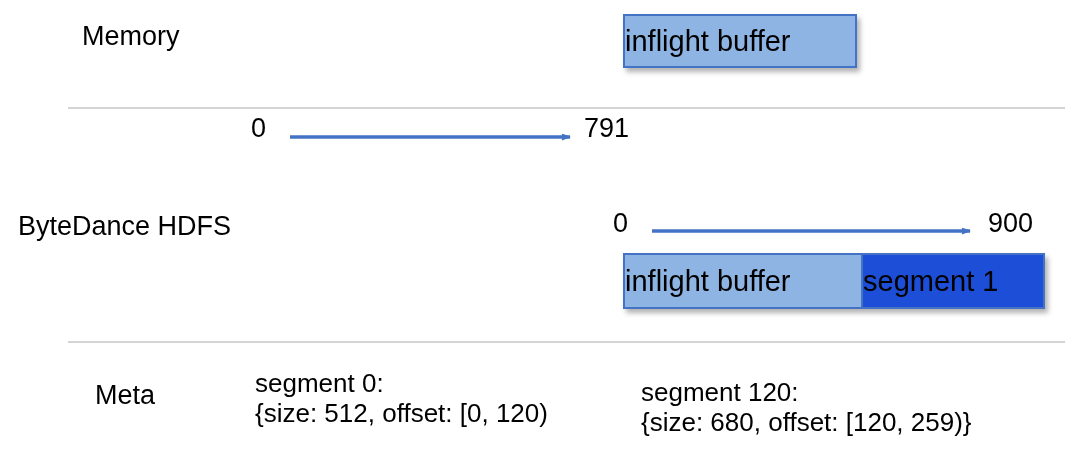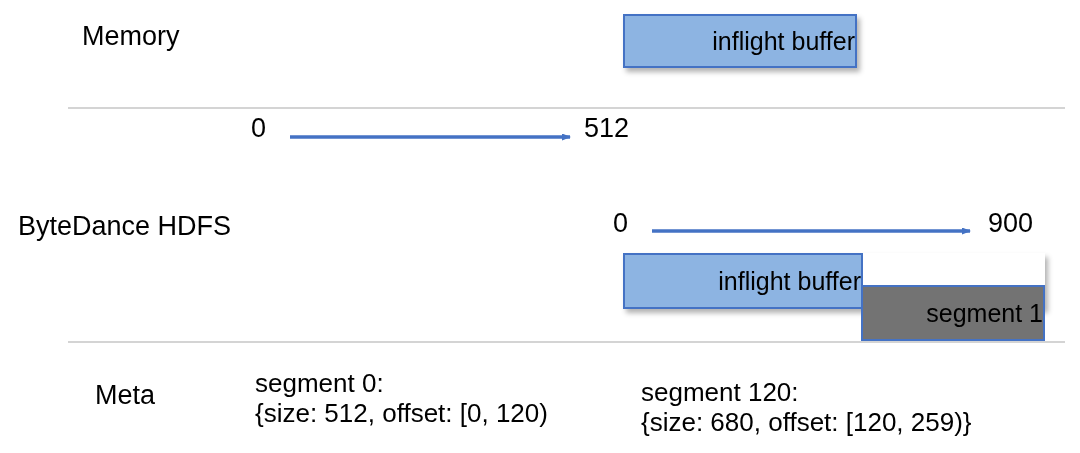--- a/index.html
+++ b/index.html
@@ -39,26 +39,26 @@
     left: 68px;
     width: 997px;
     height: 2px;
     background: var(--divider-color);
   }
   .box {
     position: absolute;
     border: 2px solid var(--blue-border);
     display: flex;
     align-items: center;
-    justify-content: flex-end;
-    font-size: 25px;
+    justify-content: flex-start;
+    font-size: 29px;
     white-space: nowrap;
   }
   .box.blue { background: var(--blue-fill); }
-  .box.white { background: #737373; margin-top: 32px; }
+  .box.white { background: #1d4ed8; }
   .box.gray { background: var(--gray-fill); }
   .shadow { box-shadow: 3px 4px 5px rgba(0,0,0,0.30); }
 
   .inflight-top { left: 623px; top: 14px; width: 234px; height: 54px; }
 
   .seg0-bar { position: absolute; left: 258px; top: 152px; width: 432px; height: 56px; }
   .seg0-white { left: 0; top: 0; width: 369px; height: 56px; }
   .seg0-gray  { left: 367px; top: 0; width: 65px; height: 56px; }
   .seg0-label {
     position: absolute; inset: 0;
@@ -94,21 +94,21 @@
 
   <div class="label" style="left:82px; top:20px;">Memory</div>
 
   <div class="box blue shadow inflight-top">
     <span>inflight buffer</span>
   </div>
 
   <div class="divider" style="top:107px;"></div>
 
   <div class="num-label" style="left:251px; top:113px;">0</div>
-  <div class="num-label" style="left:584px; top:113px;">512</div>
+  <div class="num-label" style="left:584px; top:113px;">791</div>
 
 
   <div class="label" style="left:18px; top:210px;">ByteDance HDFS</div>
 
   <div class="num-label" style="left:613px; top:208px;">0</div>
   <div class="num-label" style="left:988px; top:208px;">900</div>
 
   <div class="row2-bar shadow">
     <div class="box blue row2-blue">
       <span>inflight buffer</span>

